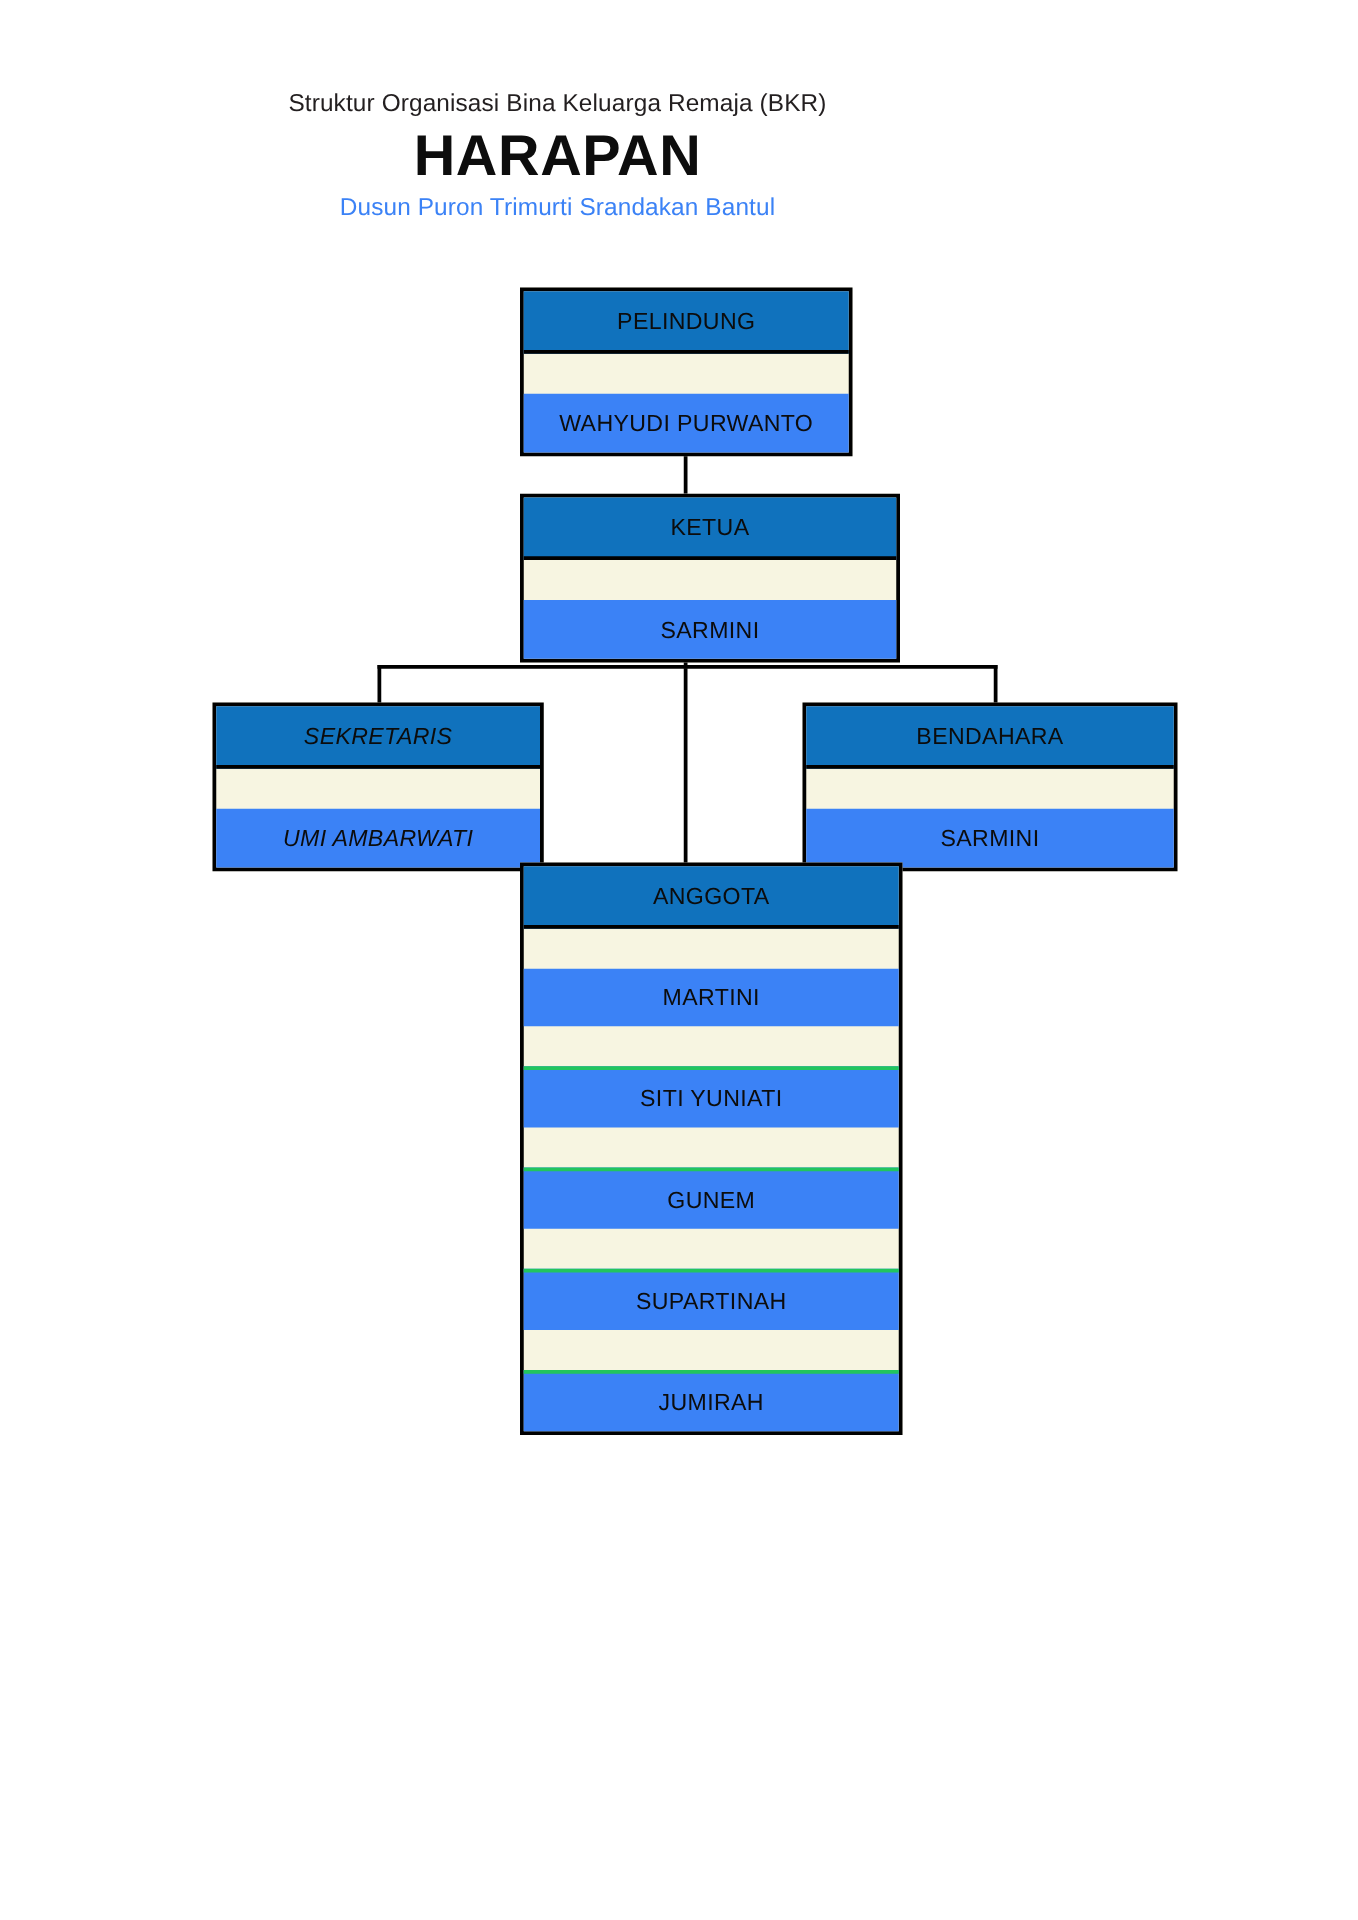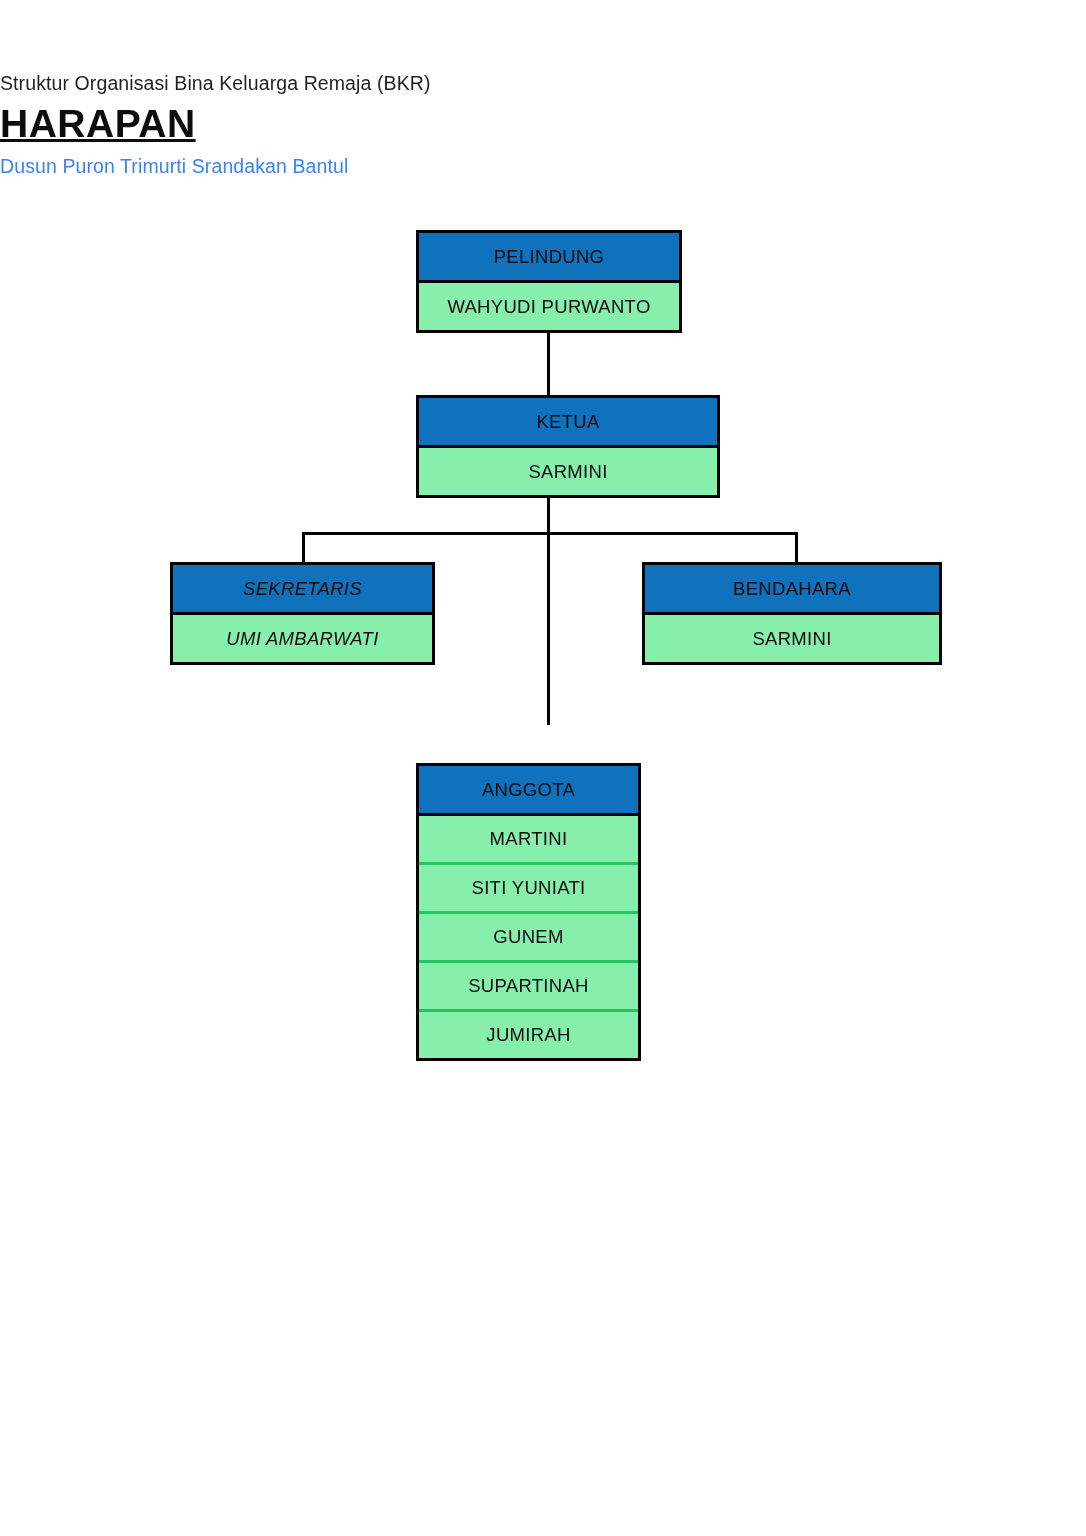--- a/index.html
+++ b/index.html
@@ -20,35 +20,34 @@
     height: 1536px;
     background: #ffffff;
   }
 
   
   .header {
     position: absolute;
     left: 0;
     top: 70px;
     width: 892px;
-    text-align: left;
+    text-align: center;
   }
   .header-line1 {
     font-size: 19.5px;
     line-height: 26px;
     letter-spacing: 0.1px;
     color: #231f20;
   }
   .header-title {
-    font-size: 39px;
+    font-size: 46px;
     line-height: 56px;
     font-weight: bold;
     letter-spacing: 0.5px;
     color: #0d0d0d;
-    text-decoration: underline;
   }
   .header-line3 {
     font-size: 19.5px;
     line-height: 28px;
     letter-spacing: 0.1px;
     color: #3b82f6;
   }
 
   
   .line {
@@ -70,28 +69,29 @@
     border-bottom: 3px solid #000000;
     height: 47px;
     display: flex;
     align-items: center;
     justify-content: center;
     font-size: 18.5px;
     letter-spacing: 0.3px;
     color: #0c0c0c;
   }
   .node-cell {
-    background: #86efac;
+    background: #3b82f6;
     height: 47px;
     display: flex;
     align-items: center;
     justify-content: center;
     font-size: 18.5px;
     letter-spacing: 0.3px;
     color: #0c0c0c;
+    margin-top: 32px;
   }
   .node-cell + .node-cell {
     border-top: 3px solid #22c55e;
   }
   .node-list .node-cell {
     height: 46px;
   }
 </style>
 </head>
 <body>
@@ -129,21 +129,21 @@
   <div class="node" style="left:170px; top:562px; width:265px;font-style:italic;">
     <div class="node-head">SEKRETARIS</div>
     <div class="node-cell">UMI AMBARWATI</div>
   </div>
 
   <div class="node" style="left:642px; top:562px; width:300px;">
     <div class="node-head">BENDAHARA</div>
     <div class="node-cell">SARMINI</div>
   </div>
 
-  <div class="node node-list" style="left:416px; top:763px; width:225px;">
+  <div class="node node-list" style="left:416px; top:690px; width:306px;">
     <div class="node-head">ANGGOTA</div>
     <div class="node-cell">MARTINI</div>
     <div class="node-cell">SITI YUNIATI</div>
     <div class="node-cell">GUNEM</div>
     <div class="node-cell">SUPARTINAH</div>
     <div class="node-cell">JUMIRAH</div>
   </div>
 
 </div>
 

